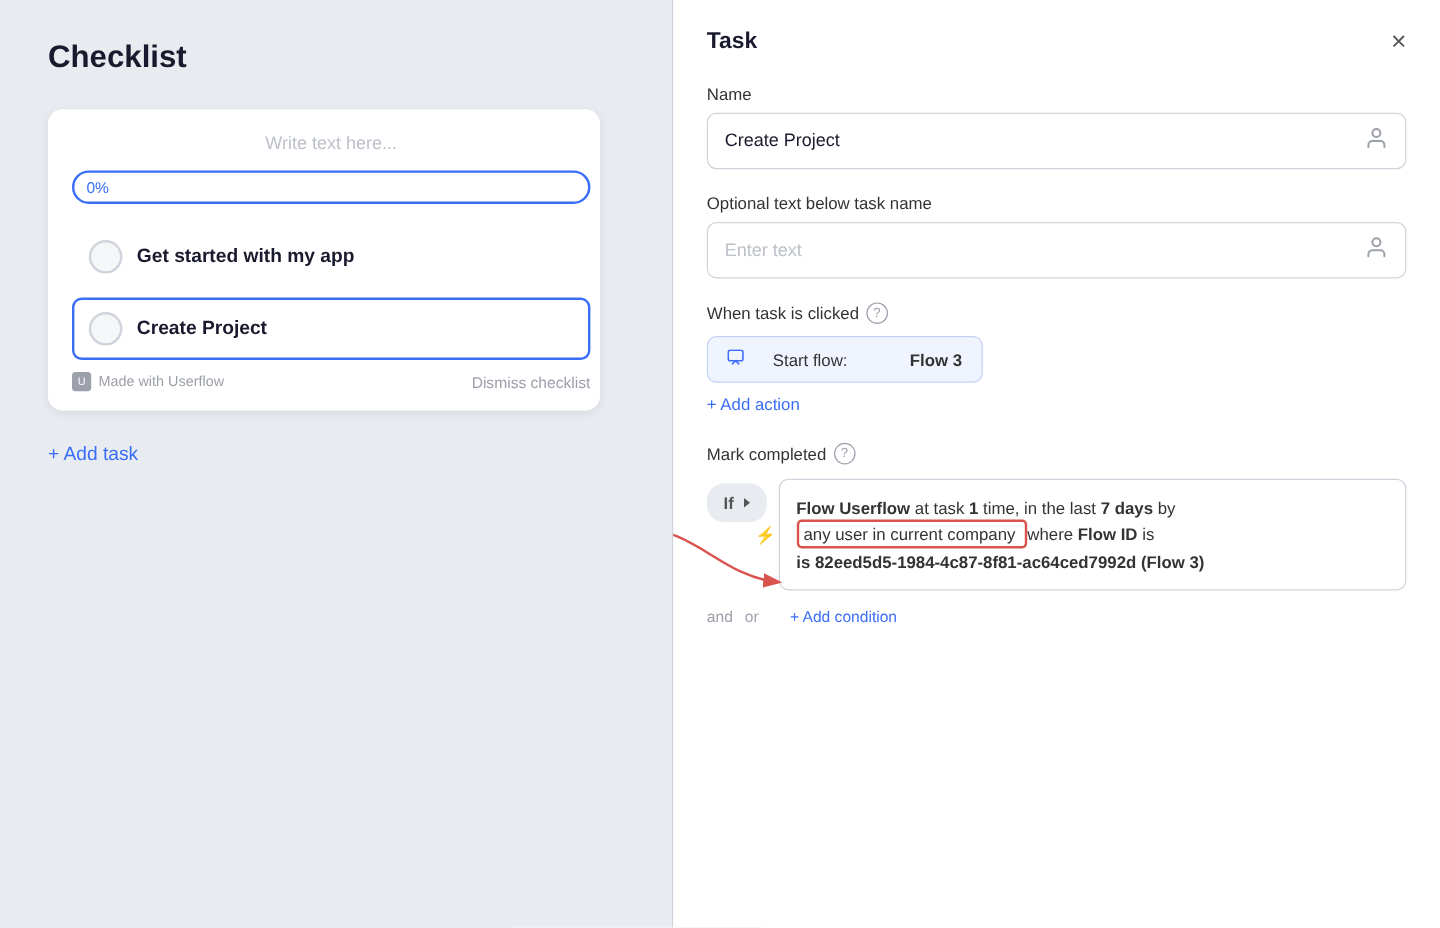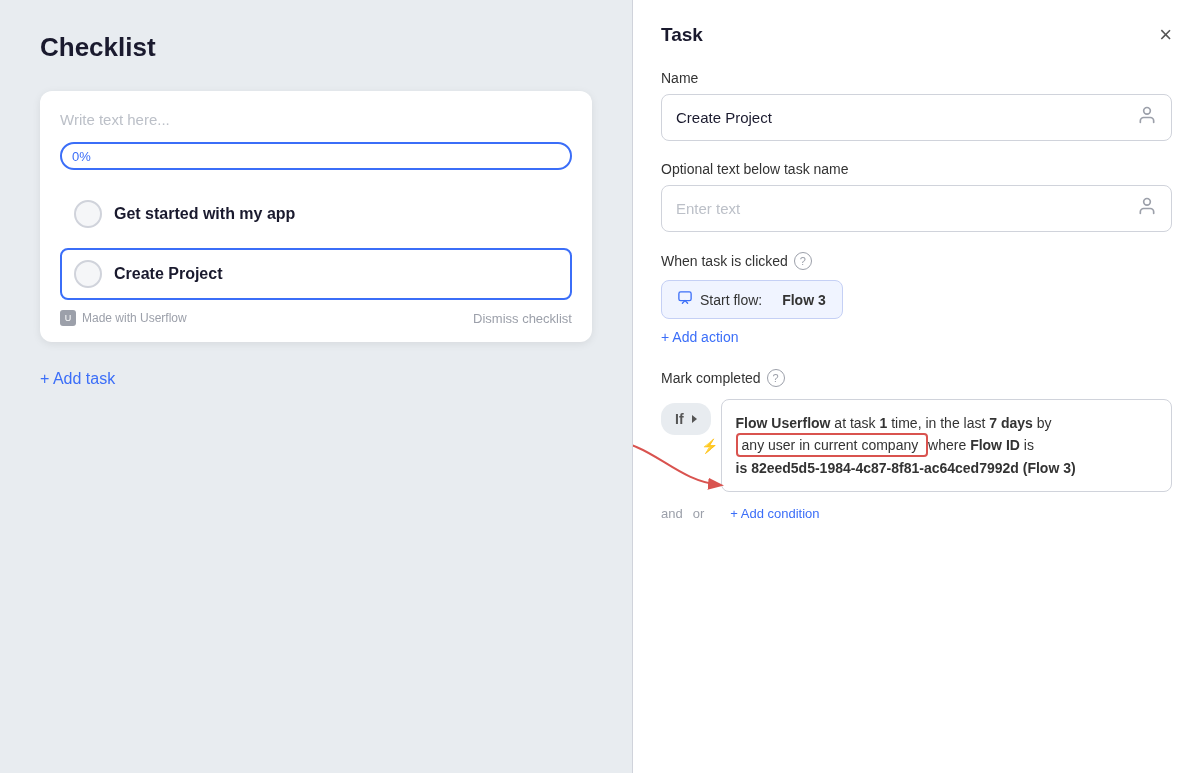--- a/index.html
+++ b/index.html
@@ -25,23 +25,24 @@
     .panel-title {
       font-size: 26px;
       font-weight: 700;
       color: #1a1a2e;
       margin-bottom: 28px;
     }
 
     .checklist-widget {
       background: #ffffff;
       border-radius: 12px;
-      padding: 20px 20px 16px 20px;
-      width: 552px;
+      padding: 20px 8px 16px 20px;
+      width: 460px;
       box-shadow: 0 2px 8px rgba(0,0,0,0.08);
+      text-align: center;
     }
 
     .checklist-placeholder {
       color: #bcc0c8;
       font-size: 15px;
       margin-bottom: 14px;
     }
 
     .progress-bar-container {
       border: 2px solid #3b6ef8;
@@ -230,21 +231,21 @@
       align-items: center;
       justify-content: center;
       font-size: 11px;
       color: #9ca0aa;
       cursor: pointer;
     }
 
     .action-btn {
       display: inline-flex;
       align-items: center;
-      gap: 8px;
+      gap: 24px;
       background: #f0f4ff;
       border: 1.5px solid #c5d0f5;
       border-radius: 8px;
       padding: 10px 16px;
       font-size: 14px;
       color: #333;
       cursor: pointer;
       margin-bottom: 10px;
     }
 

